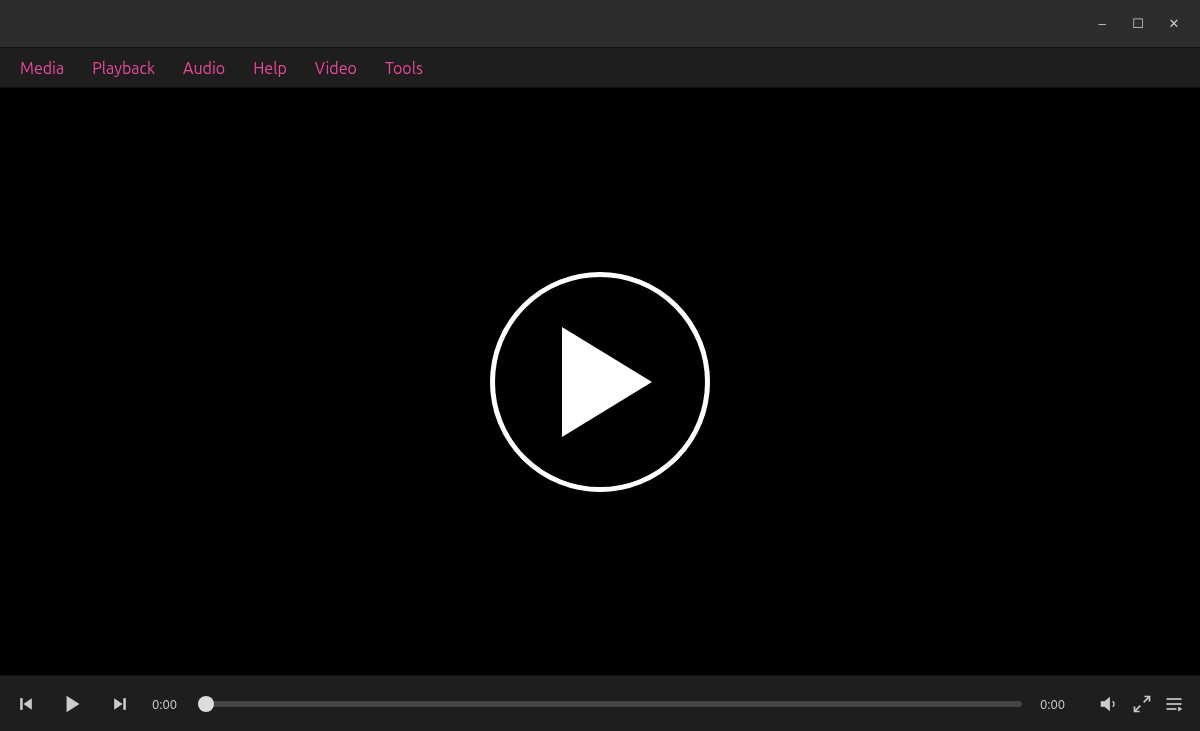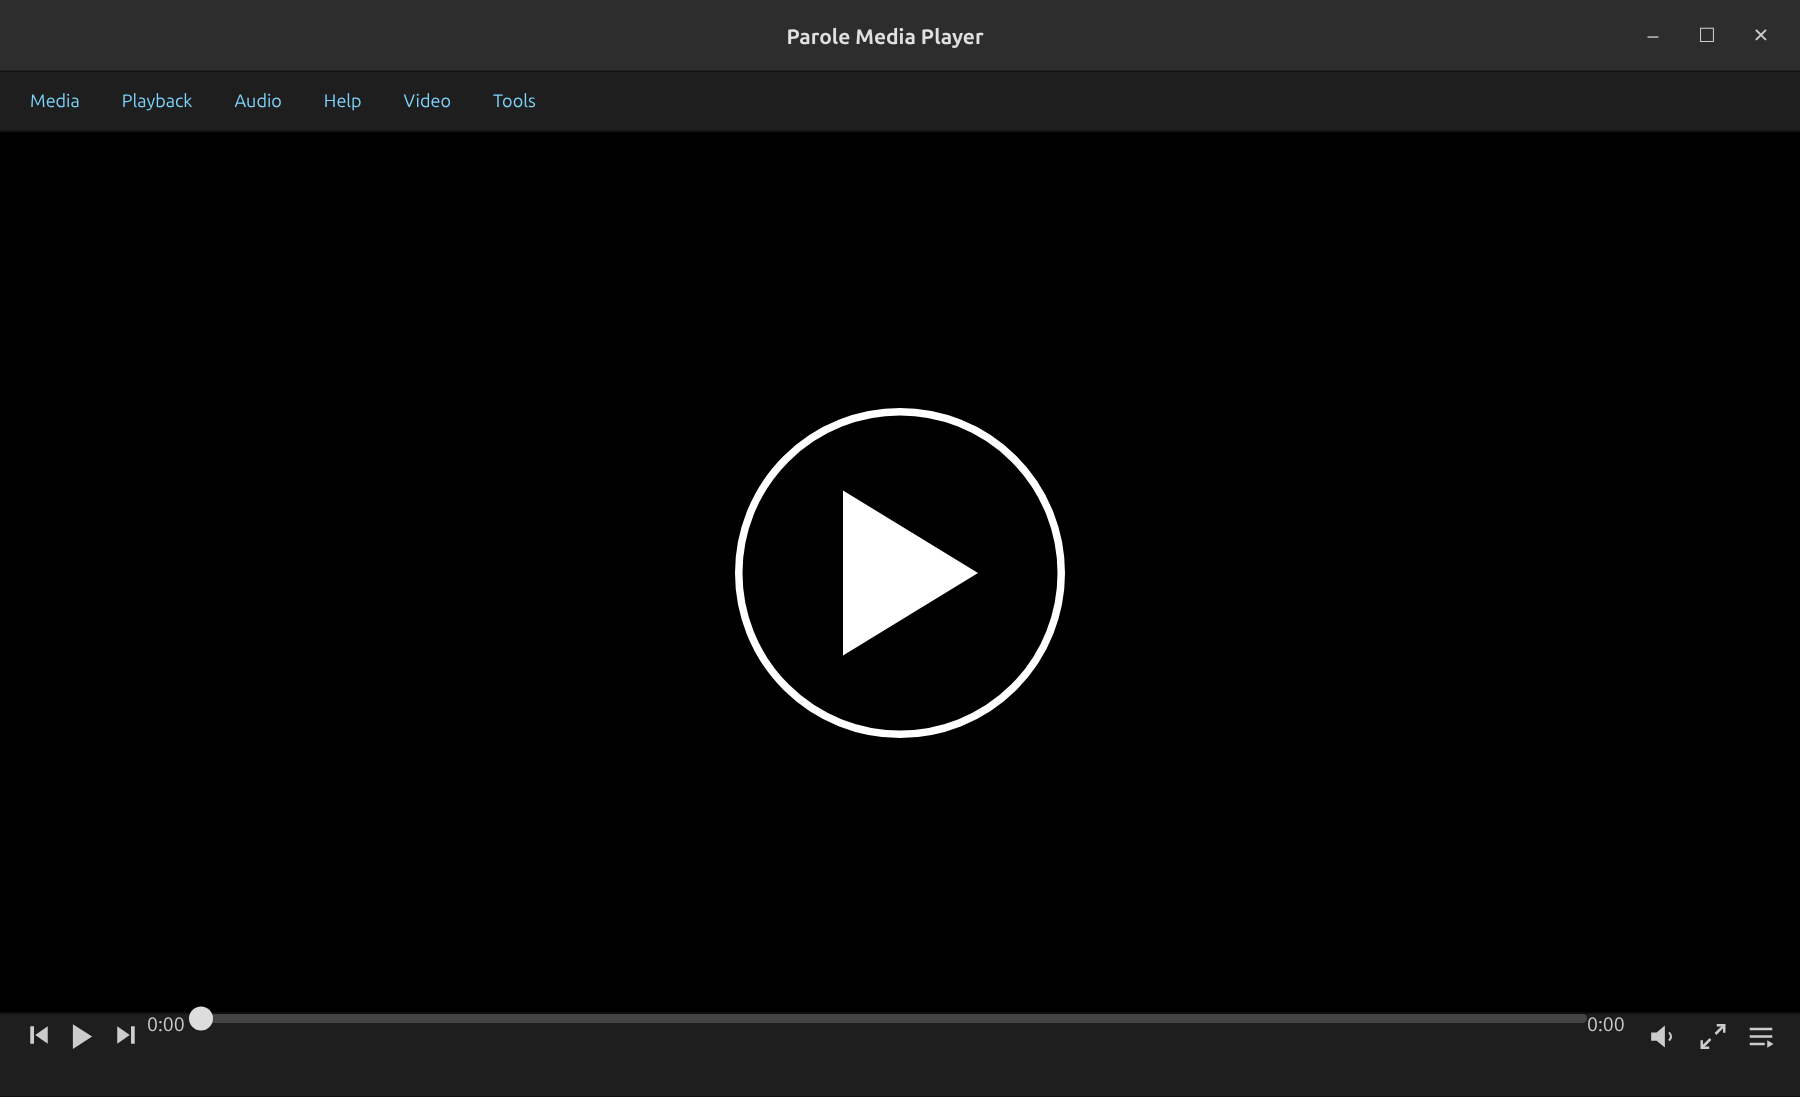--- a/index.html
+++ b/index.html
@@ -65,22 +65,22 @@
       height: 40px;
       display: flex;
       align-items: center;
       padding: 0 8px;
       gap: 4px;
       flex-shrink: 0;
       border-bottom: 1px solid #111;
     }
 
     .menu-item {
-      color: #7dd3fc;
-      font-size: 12px;
+      color: #ec4899;
+      font-size: 16px;
       padding: 4px 12px;
       border-radius: 3px;
       cursor: pointer;
       user-select: none;
     }
 
     
     #video-area {
       flex: 1;
       background: #000;
@@ -109,23 +109,23 @@
       border-bottom: 55px solid transparent;
       border-left: 90px solid #fff;
       margin-left: 14px;
     }
 
     
     #controls-bar {
       background: #1e1e1e;
       height: 56px;
       display: flex;
-      align-items: flex-start;
+      align-items: center;
       padding: 0 12px;
-      gap: 0;
+      gap: 18px;
       flex-shrink: 0;
       border-top: 1px solid #111;
     }
 
     .ctrl-btn {
       background: transparent;
       border: none;
       cursor: pointer;
       color: #ccc;
       display: flex;
@@ -187,21 +187,20 @@
       align-items: center;
       gap: 4px;
       flex-shrink: 0;
     }
   </style>
 </head>
 <body>
 
 <div id="title-bar">
   <div id="title-bar-left"></div>
-  <div id="title-bar-center">Parole Media Player</div>
   <div id="window-controls">
     <button class="win-btn">–</button>
     <button class="win-btn">☐</button>
     <button class="win-btn" id="close-btn">✕</button>
   </div>
 </div>
 
 <div id="menu-bar">
   <div class="menu-item">Media</div>
   <div class="menu-item">Playback</div>

